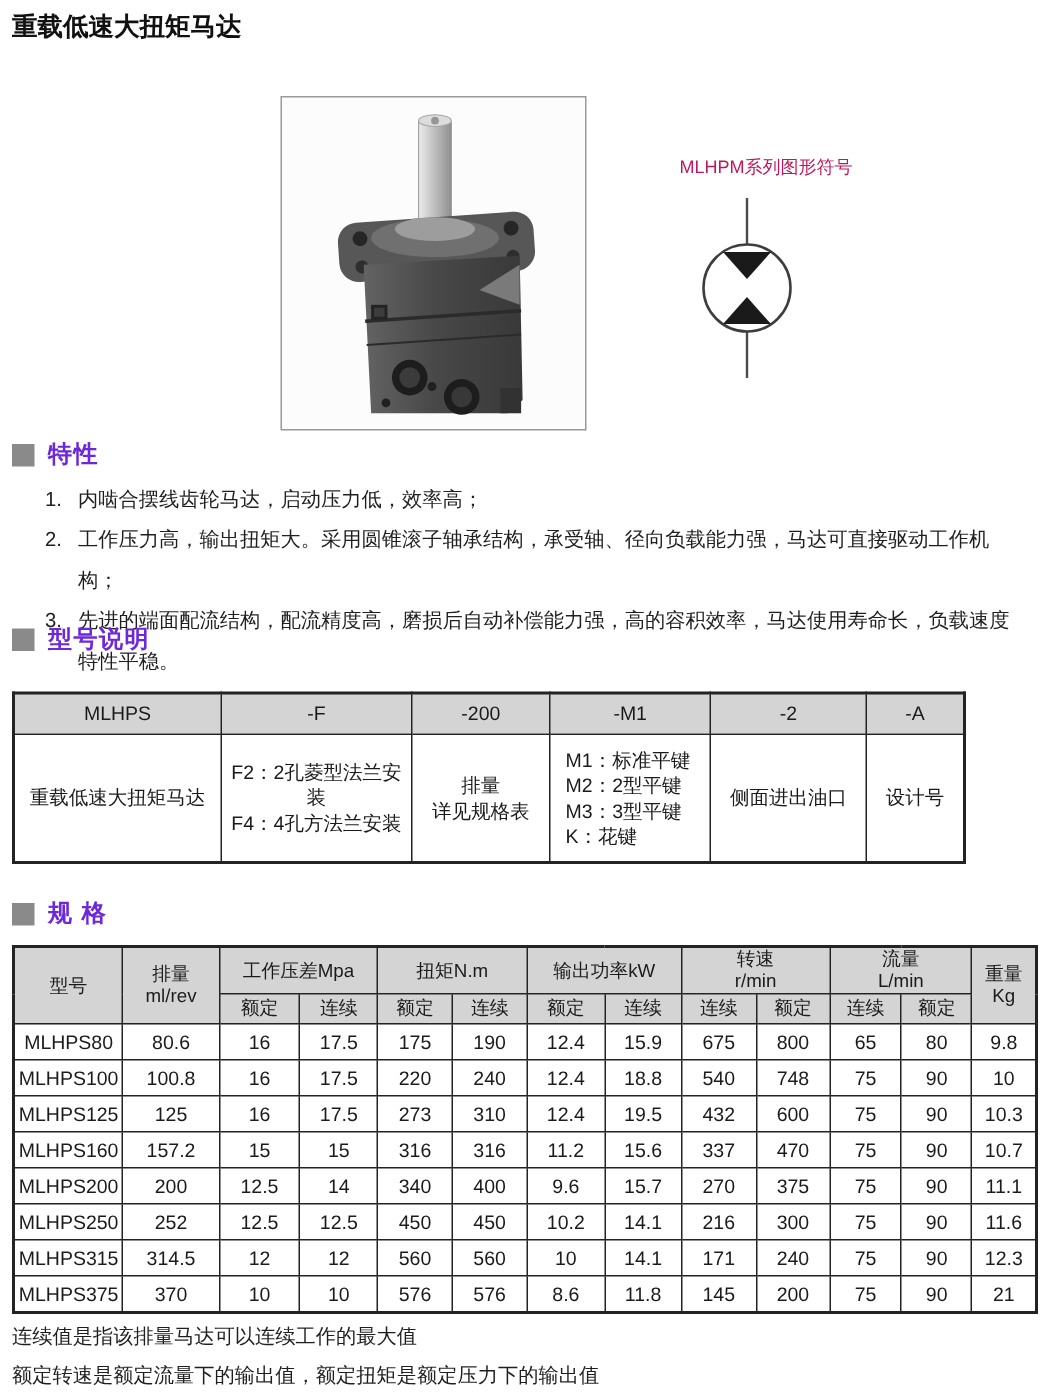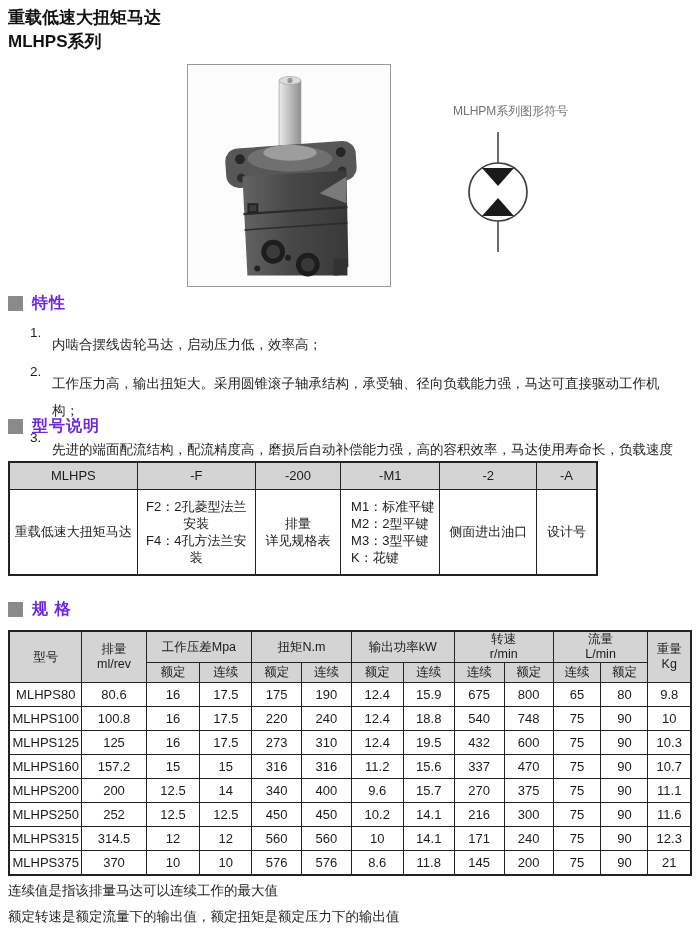--- a/index.html
+++ b/index.html
@@ -20,43 +20,43 @@
   
   .photo-box {
     position: absolute; left: 187px; top: 64px;
     width: 204px; height: 223px;
     border: 1px solid #9a9a9a;
     background: #fcfcfc;
   }
   .photo-box svg { display: block; width: 100%; height: 100%; }
 
   
-  .symbol-label { position: absolute; left: 453px; top: 103px; font-size: 12px; color: #737373; }
+  .symbol-label { position: absolute; left: 453px; top: 103px; font-size: 12px; color: #be185d; }
   .symbol-svg { position: absolute; left: 458px; top: 132px; }
 
   
   .section-head { position: absolute; left: 8px; display: flex; align-items: center; }
   .section-marker { width: 15px; height: 15px; background: #8a8a8a; margin-right: 9px; }
   .section-title { font-size: 16px; font-weight: bold; color: #6d28d9; letter-spacing: 1px; }
 
   
   .features-list { position: absolute; left: 30px; top: 319px; width: 650px; }
   .feature-item { display: flex; font-size: 13.5px; line-height: 27px; color: #1f1f1f; }
   .feature-num { width: 22px; flex: 0 0 22px; }
-  .feature-text { flex: 1; max-width: 628px; margin-top: 12px; }
+  .feature-text { flex: 1; max-width: 628px; }
 
   
   table { border-collapse: collapse; table-layout: fixed; width: 100%; }
   th, td { border: 1px solid #232323; }
   .tbl-wrap { position: absolute; left: 8px; }
   .tbl-wrap table { border: 2px solid #232323; }
   th { background: #d4d4d4; font-weight: normal; }
 
   
-  .model-table-wrap { top: 461px; width: 590px; }
+  .model-table-wrap { top: 461px; width: 636px; }
   .model-table th { height: 27px; font-size: 13px; text-align: center; }
   .model-table td { height: 86px; font-size: 13px; text-align: center; vertical-align: middle; line-height: 17px; background: #fff; }
   .model-table td.cell-shaft { text-align: left; padding-left: 10px; }
   .model-table td.cell-flange { padding: 0 6px; }
 
   
   .spec-table-wrap { top: 630px; width: 684px; }
   .spec-table th { font-size: 12.5px; text-align: center; vertical-align: middle; line-height: 15px; }
   .spec-table thead tr.h1 th { height: 30px; }
   .spec-table thead tr.h2 th { height: 20px; }
@@ -66,21 +66,20 @@
   .notes { position: absolute; left: 8px; top: 878px; }
   .note-line { font-size: 13.5px; line-height: 26px; color: #1f1f1f; }
 </style>
 </head>
 <body>
 
 <div id="page">
 
   <div class="title-block">
     <div class="title-line">重载低速大扭矩马达</div>
-    <div class="title-line">MLHPS系列</div>
   </div>
 
   <div class="photo-box">
     <svg viewBox="0 0 204 222">
       <defs>
         <linearGradient id="shaftG" x1="0" y1="0" x2="1" y2="0">
           <stop offset="0" stop-color="#ebebeb"></stop>
             <stop offset="0.5" stop-color="#bdbdbd"></stop>
             <stop offset="1" stop-color="#8f8f8f"></stop>
         </linearGradient>

